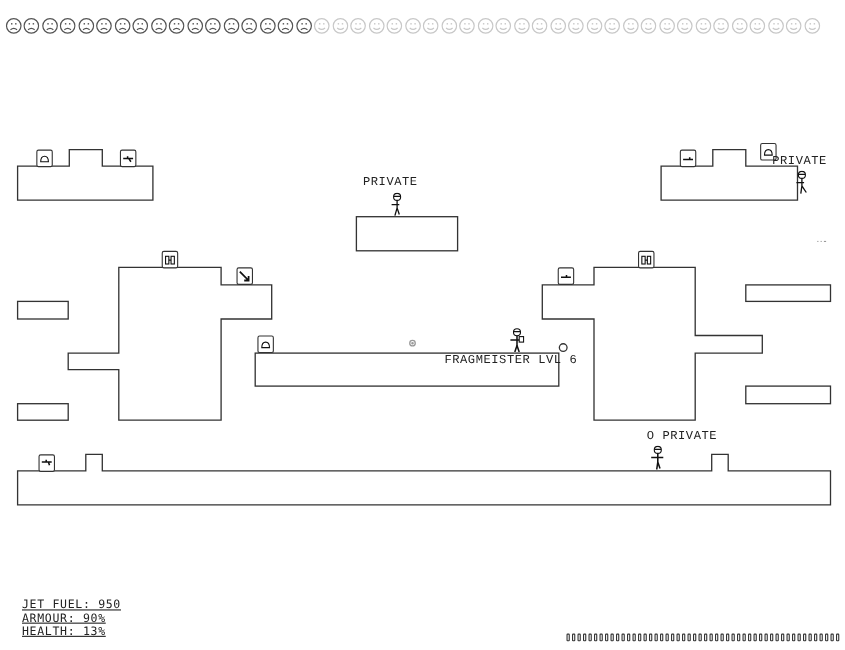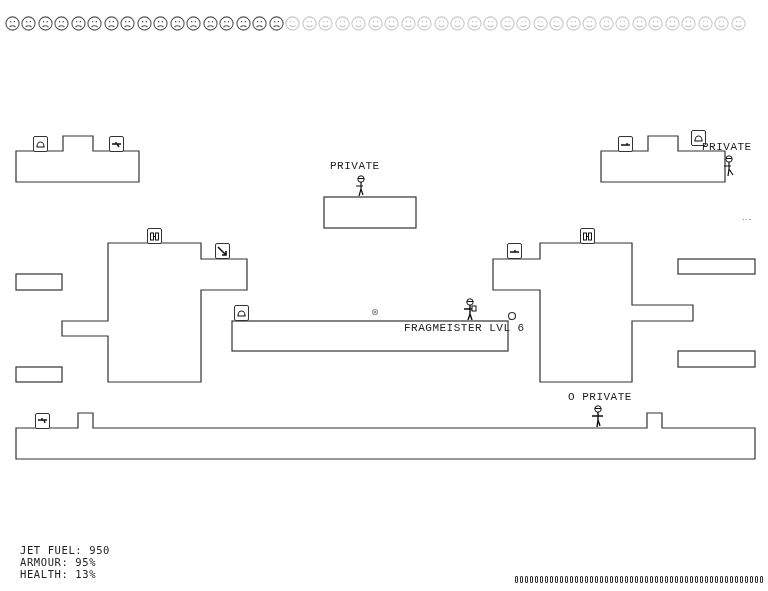--- a/index.html
+++ b/index.html
@@ -5,21 +5,21 @@
   html, body { margin:0; padding:0; background:#ffffff; }
   body { width:768px; height:591px; position:relative; overflow:hidden; font-family:"DejaVu Sans Mono", monospace; }
   #faces { position:absolute; left:4px; top:14px; height:18px; display:flex; }
   .face { width:16.5px; height:18px; display:flex; align-items:center; justify-content:center; }
   .face svg { width:15px; height:15px; }
   #stage { position:absolute; left:0; top:0; width:768px; height:591px; }
   .label { position:absolute; font-size:11px; color:#222; letter-spacing:0.5px; white-space:nowrap; font-family:Liberation Mono, monospace; }
   .pickup { position:absolute; width:13px; height:14px; border:1px solid #333; border-radius:2px; background:#fff; display:flex; align-items:center; justify-content:center; font-size:9px; line-height:1; color:#111; }
   .pickup svg { width:11px; height:11px; }
   #hud { position:absolute; left:20px; top:544px; font-size:10.5px; line-height:12px; color:#222; letter-spacing:0.6px; }
-  #hud div { white-space:pre; }
+  #hud div { white-space:pre;text-decoration:underline; }
   #ammo { position:absolute; left:515px; top:576px; display:flex; }
   .ammo-tick { width:3px; height:7px; border:1px solid #333; border-radius:1px; margin-right:0px; box-sizing:border-box; }
   .soldier { position:absolute; width:14px; height:22px; }
   .soldier svg { width:14px; height:22px; }
 </style>
 </head>
 <body>
 
 <div id="faces">
     <div class="face">
@@ -459,21 +459,21 @@
 </div>
 <div class="pickup" style="left:35px;top:413px;">
   <svg viewBox="0 0 11 11">
       <path d="M1 4 H10 M5 2 V4 M7 4 L8 7" fill="none" stroke="#111" stroke-width="1.4"></path>
     </svg>
 </div>
 
 <div class="label" style="left:330px;top:160px;">PRIVATE</div>
 <div class="label" style="left:702px;top:141px;">PRIVATE</div>
 <div class="label" style="left:404px;top:283px;margin-top:39px;">FRAGMEISTER LVL 6</div>
-<div class="label" style="left:568px;top:391px;">
+<div class="label" style="left:588px;top:391px;">
   <span>O</span>
   <span>PRIVATE</span>
 </div>
 
 <div class="soldier" style="left:354px;top:175px;">
   <svg viewBox="0 0 14 22">
       <circle cx="7" cy="4" r="3.2" fill="#fff" stroke="#111"></circle>
       <path d="M4 3.5 H10" stroke="#111"></path>
       <path d="M7 7 V14 M7 14 L5 21 M7 14 L9 20 M2 11 H9" stroke="#111" fill="none" stroke-width="1.2"></path>
     </svg>
@@ -496,21 +496,21 @@
 <div class="soldier" style="left:591px;top:405px;">
   <svg viewBox="0 0 14 22">
       <circle cx="7" cy="4" r="3.2" fill="#fff" stroke="#111"></circle>
       <path d="M4 3.5 H10" stroke="#111"></path>
       <path d="M7 7 V15 M7 15 L6 22 M7 15 L9 21 M1 11 H12" stroke="#111" fill="none" stroke-width="1.4"></path>
     </svg>
 </div>
 
 <div id="hud">
   <div>JET FUEL: 950</div>
-  <div>ARMOUR: 95%</div>
+  <div>ARMOUR: 90%</div>
   <div>HEALTH: 13%</div>
 </div>
 
 <div id="ammo">
     <div class="ammo-tick" style="margin-right: 2px;"></div>
     <div class="ammo-tick" style="margin-right: 2px;"></div>
     <div class="ammo-tick" style="margin-right: 2px;"></div>
     <div class="ammo-tick" style="margin-right: 2px;"></div>
     <div class="ammo-tick" style="margin-right: 2px;"></div>
     <div class="ammo-tick" style="margin-right: 2px;"></div>

